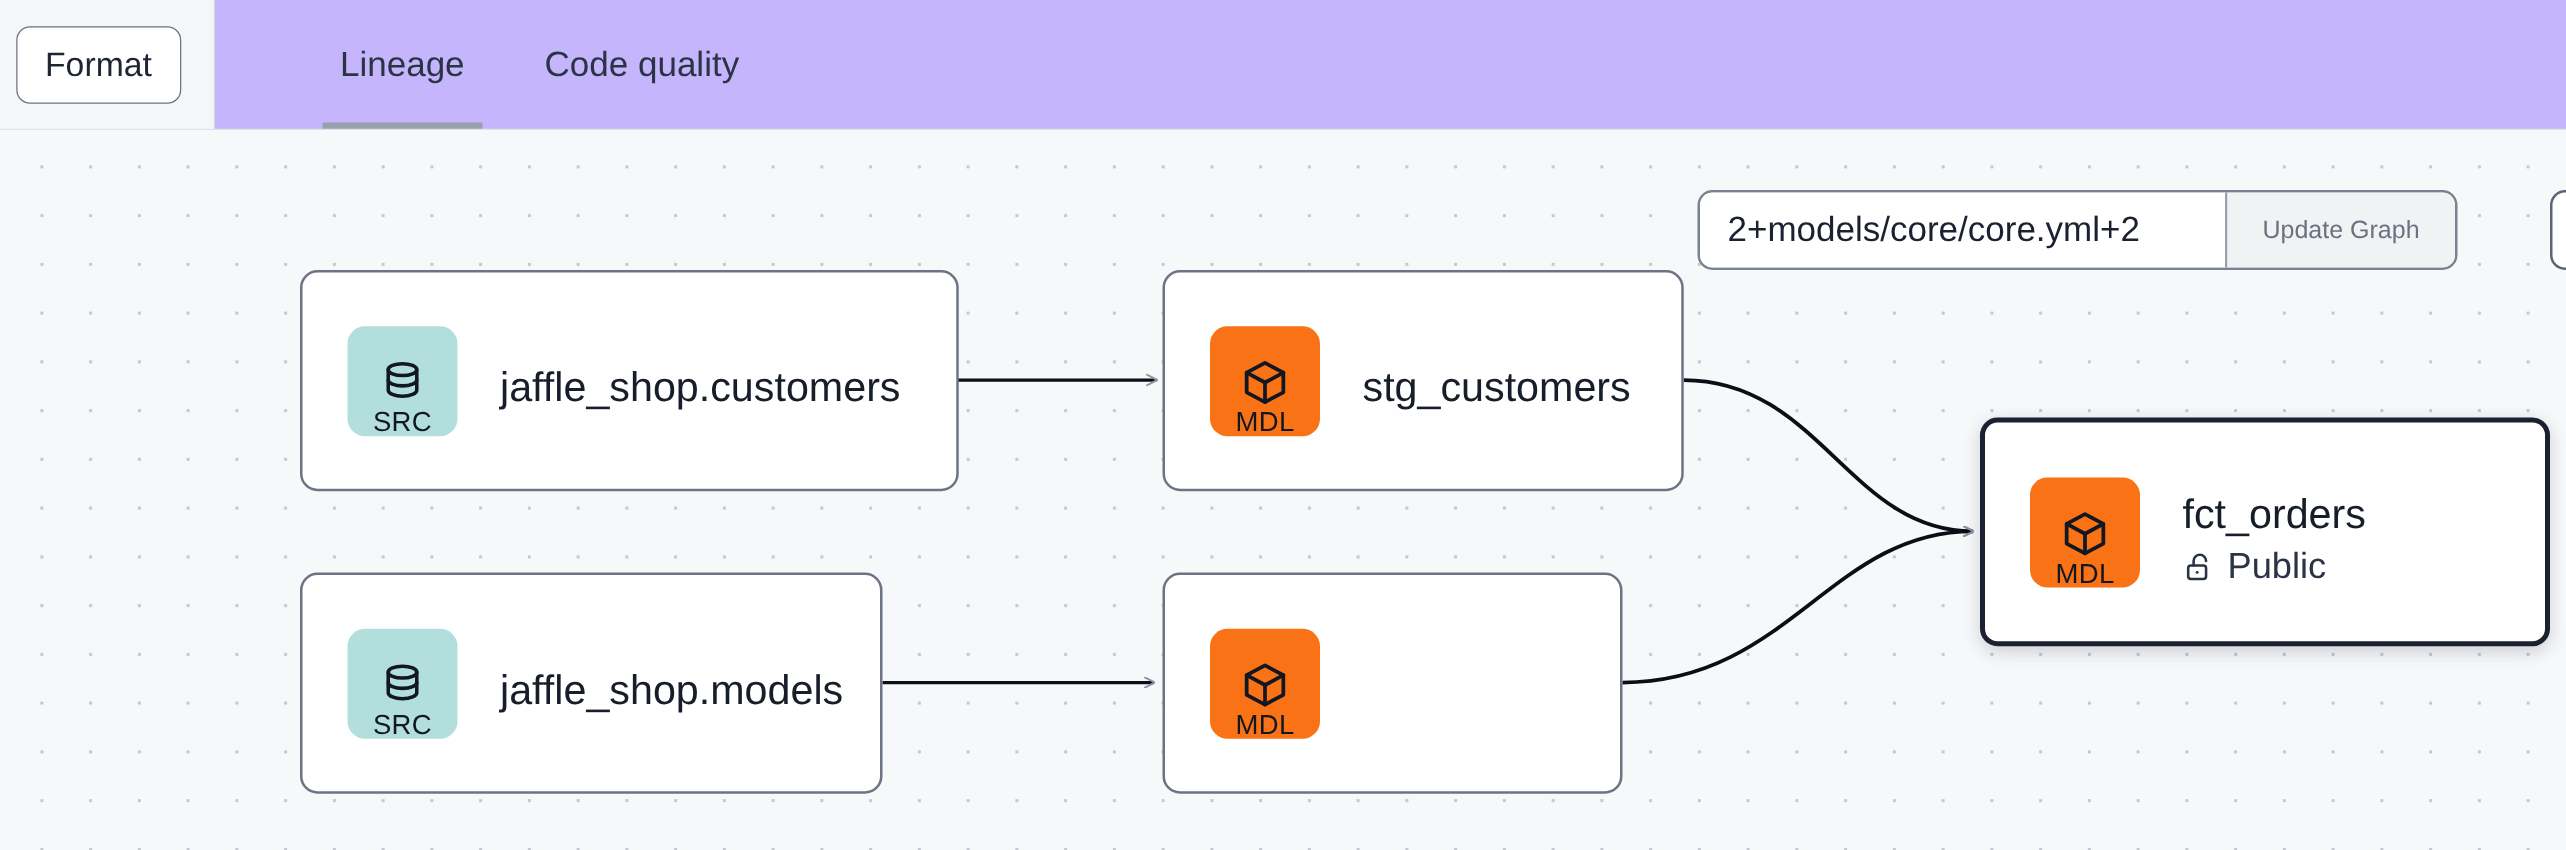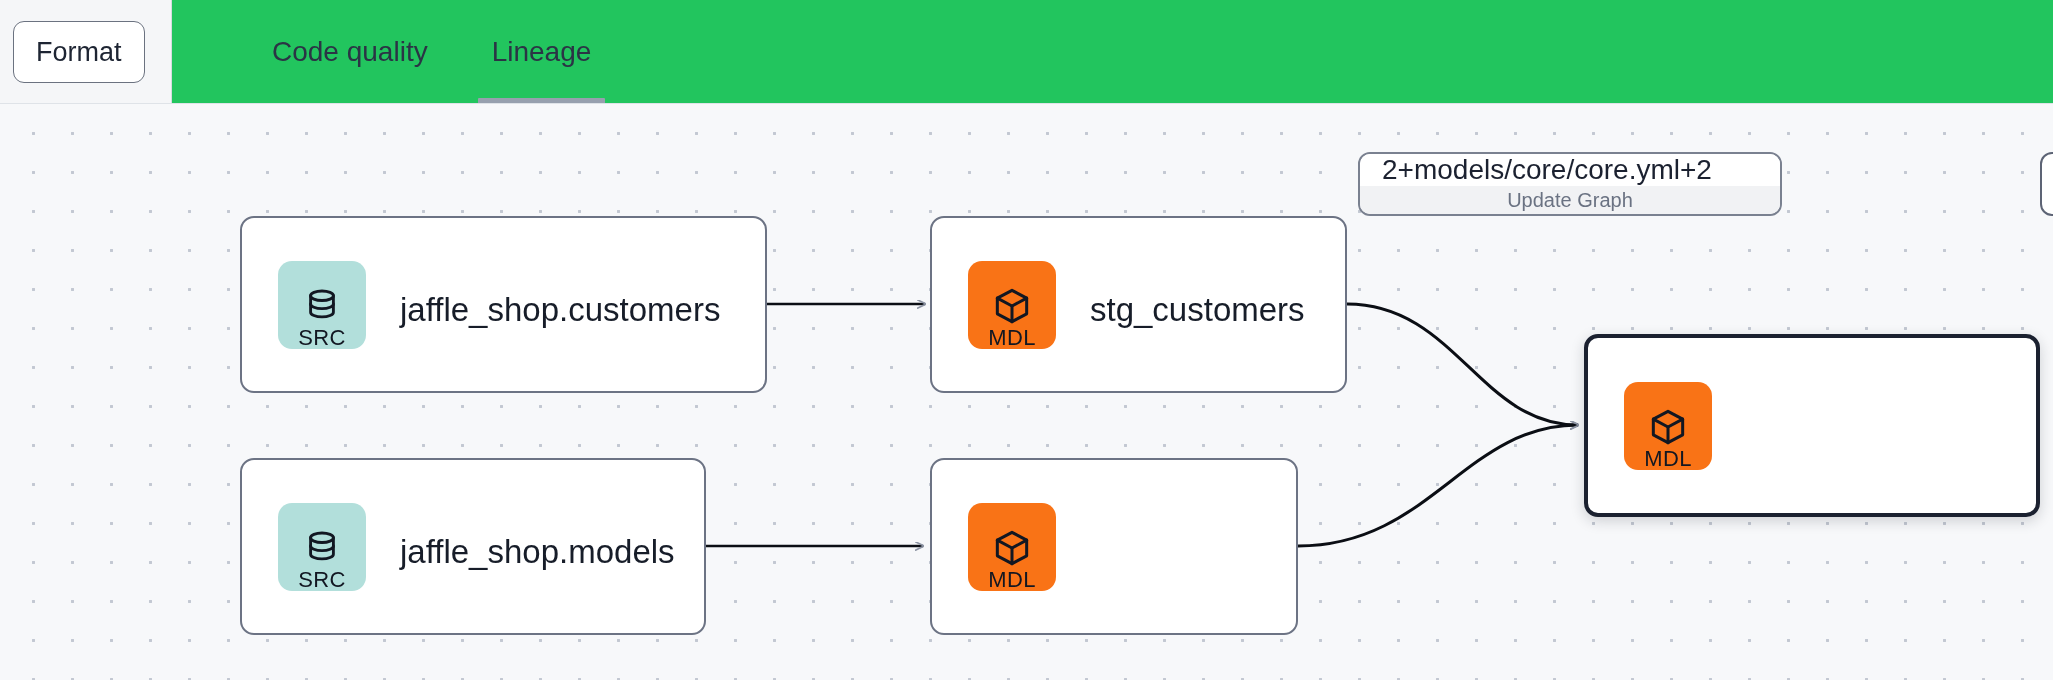--- a/index.html
+++ b/index.html
@@ -17,21 +17,21 @@
     width: 2053px;
     height: 680px;
   }
 
   
   .topbar {
     position: absolute;
     left: 0; top: 0;
     width: 2053px;
     height: 104px;
-    background: #22c55e;
+    background: #c4b5fd;
     display: flex;
     align-items: flex-start;
   }
 
   .topbar-left {
     width: 172px;
     height: 104px;
     background: #f5f6f8;
     border-right: 1px solid #d7dbe0;
     display: flex;
@@ -242,22 +242,22 @@
 
 <div id="app">
 
   <div class="topbar">
 
     <div class="topbar-left">
       <button class="format-button">Format</button>
     </div>
 
     <div class="tabs">
+      <div class="tab active">Lineage</div>
       <div class="tab">Code quality</div>
-      <div class="tab active">Lineage</div>
     </div>
   </div>
   <div class="topbar-underline"></div>
 
   <div class="canvas">
 
     <svg class="edges" viewBox="0 0 2053 576">
       <defs>
         <marker id="arw" markerWidth="9" markerHeight="9" refX="8" refY="4.5" orient="auto" markerUnits="userSpaceOnUse">
           <path d="M0,0 L9,4.5 L0,9" fill="none" stroke="#8d94a3" stroke-width="1.6"></path>
@@ -338,23 +338,36 @@
       <div class="badge mdl">
         <span>
           <svg width="40" height="40" viewBox="0 0 24 24" fill="none" stroke="#121722" stroke-width="1.8" stroke-linecap="round" stroke-linejoin="round">
             <path d="M12 2.6 L20.8 7.3 V16.7 L12 21.4 L3.2 16.7 V7.3 Z"></path>
             <path d="M3.2 7.3 L12 12 L20.8 7.3"></path>
             <path d="M12 12 V21.4"></path>
           </svg>
         </span>
         <span class="badge-label">MDL</span>
       </div>
-    </div>
-
-    <div class="selector-group" style="left:1358px; top:48px;flex-direction:column;">
+      <div class="node-body">
+        <div class="node-title">fct_orders</div>
+        <div class="node-sub">
+          <span>
+            <svg width="26" height="28" viewBox="0 0 24 24" fill="none" stroke="#2b3445" stroke-width="1.9" stroke-linecap="round" stroke-linejoin="round">
+              <rect x="4.2" y="10.5" width="13.2" height="10" rx="2"></rect>
+              <path d="M8.2 10.5 V7.2 a4.6 4.6 0 0 1 9.2 0"></path>
+              <circle cx="10.8" cy="15.6" r="1.1" fill="#2b3445" stroke="none"></circle>
+            </svg>
+          </span>
+          <span>Public</span>
+        </div>
+      </div>
+    </div>
+
+    <div class="selector-group" style="left:1358px; top:48px;">
       <input class="selector-input" type="text" value="2+models/core/core.yml+2" style="">
       <div class="selector-divider"></div>
       <button class="update-button">Update Graph</button>
     </div>
 
     <div class="side-panel-peek" style="left:2040px; top:48px; width:60px;"></div>
 
   </div>
 </div>
 

